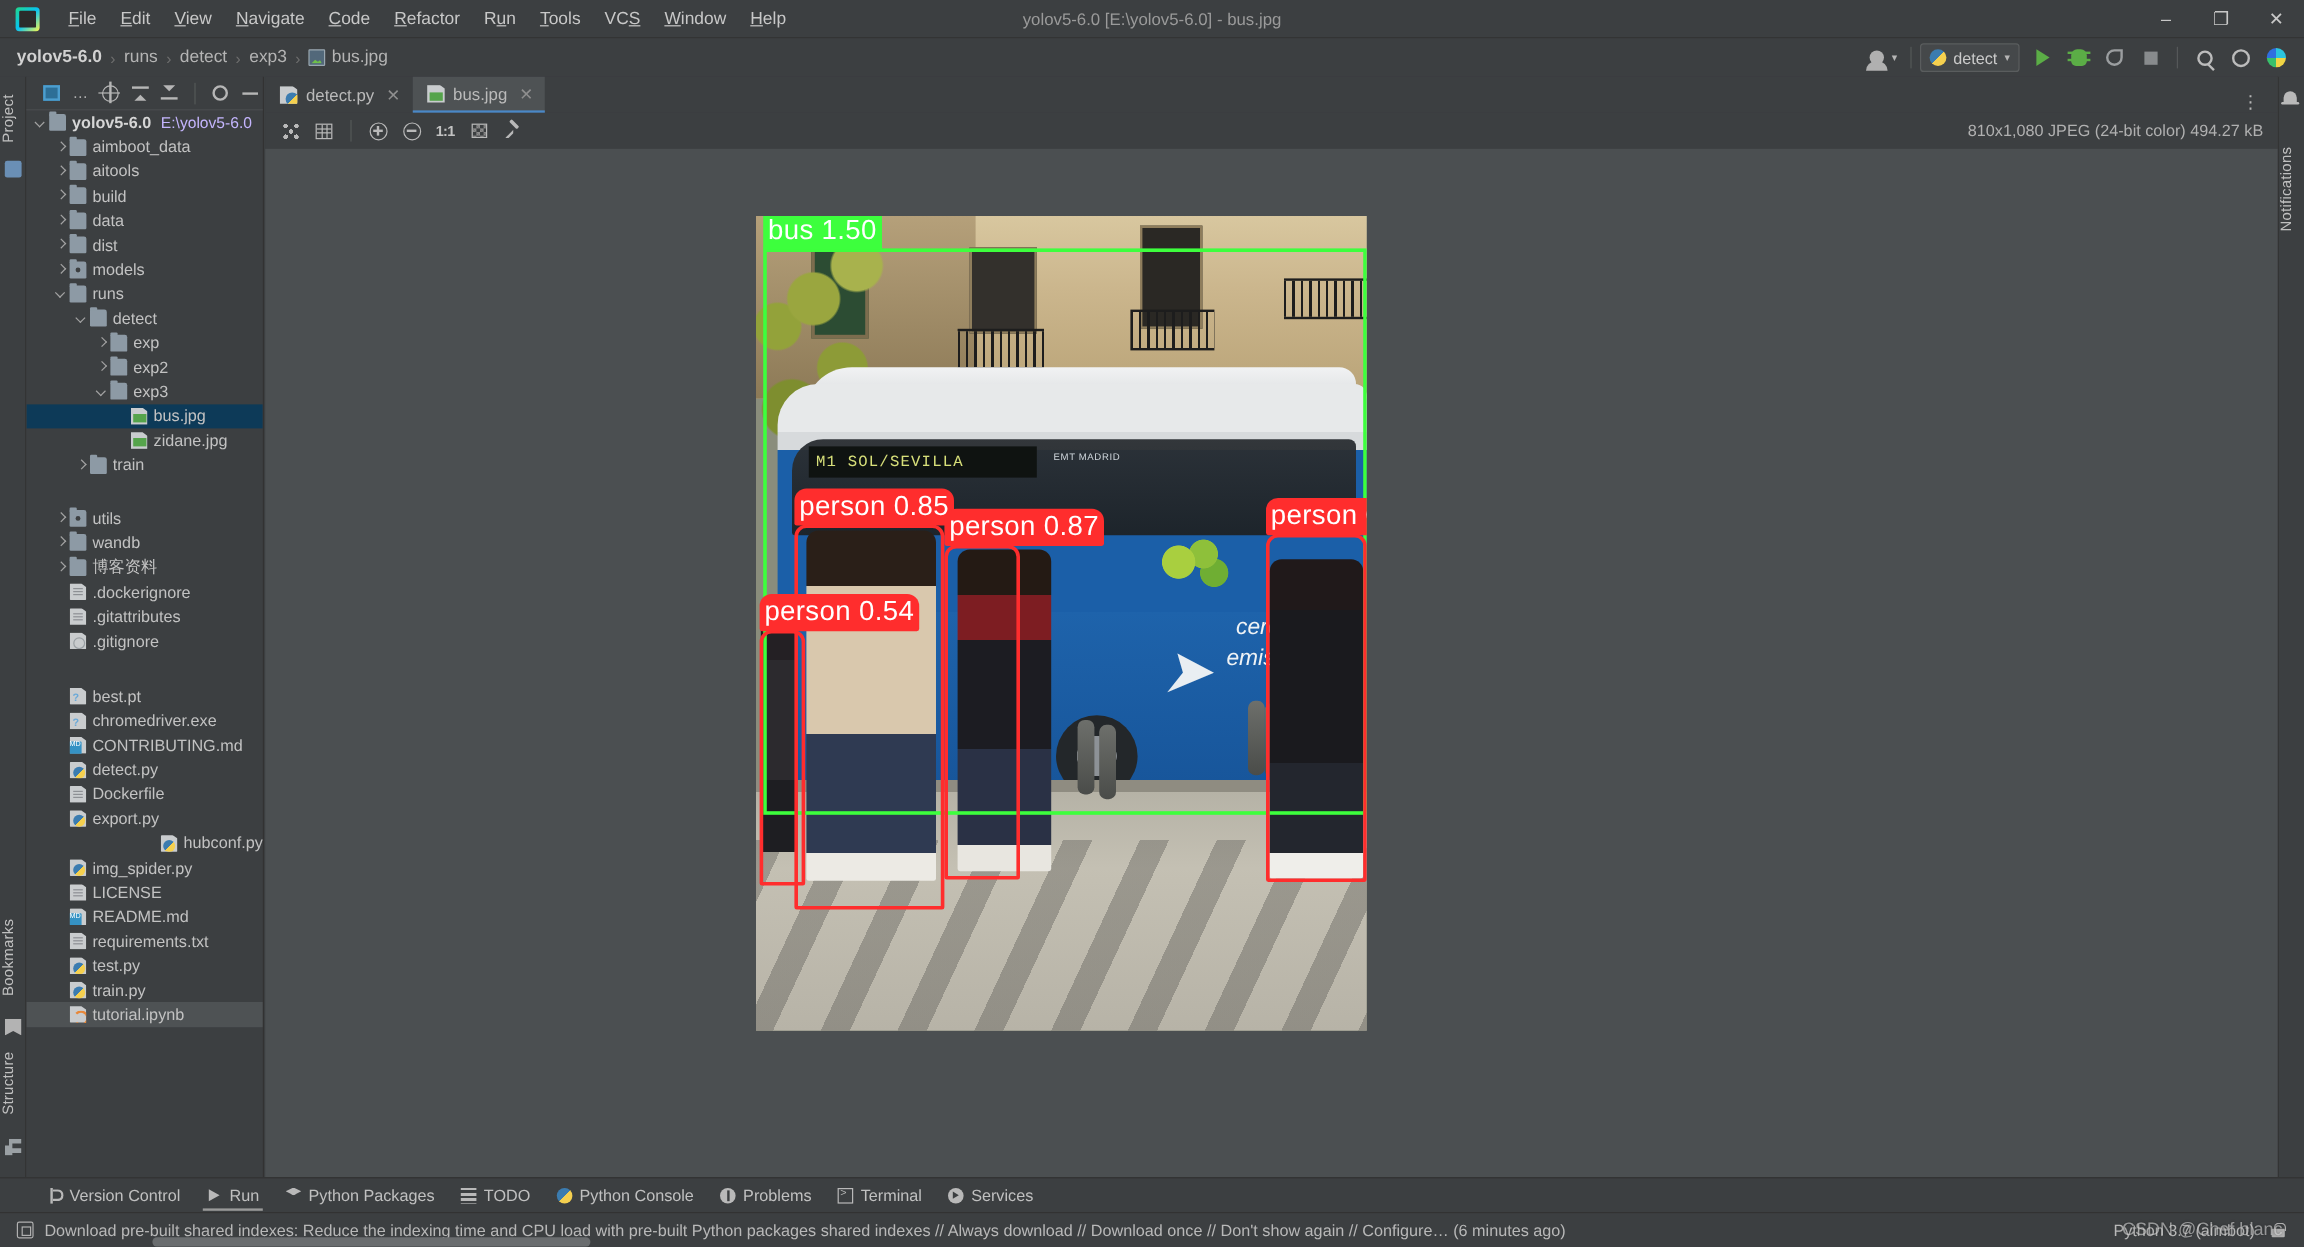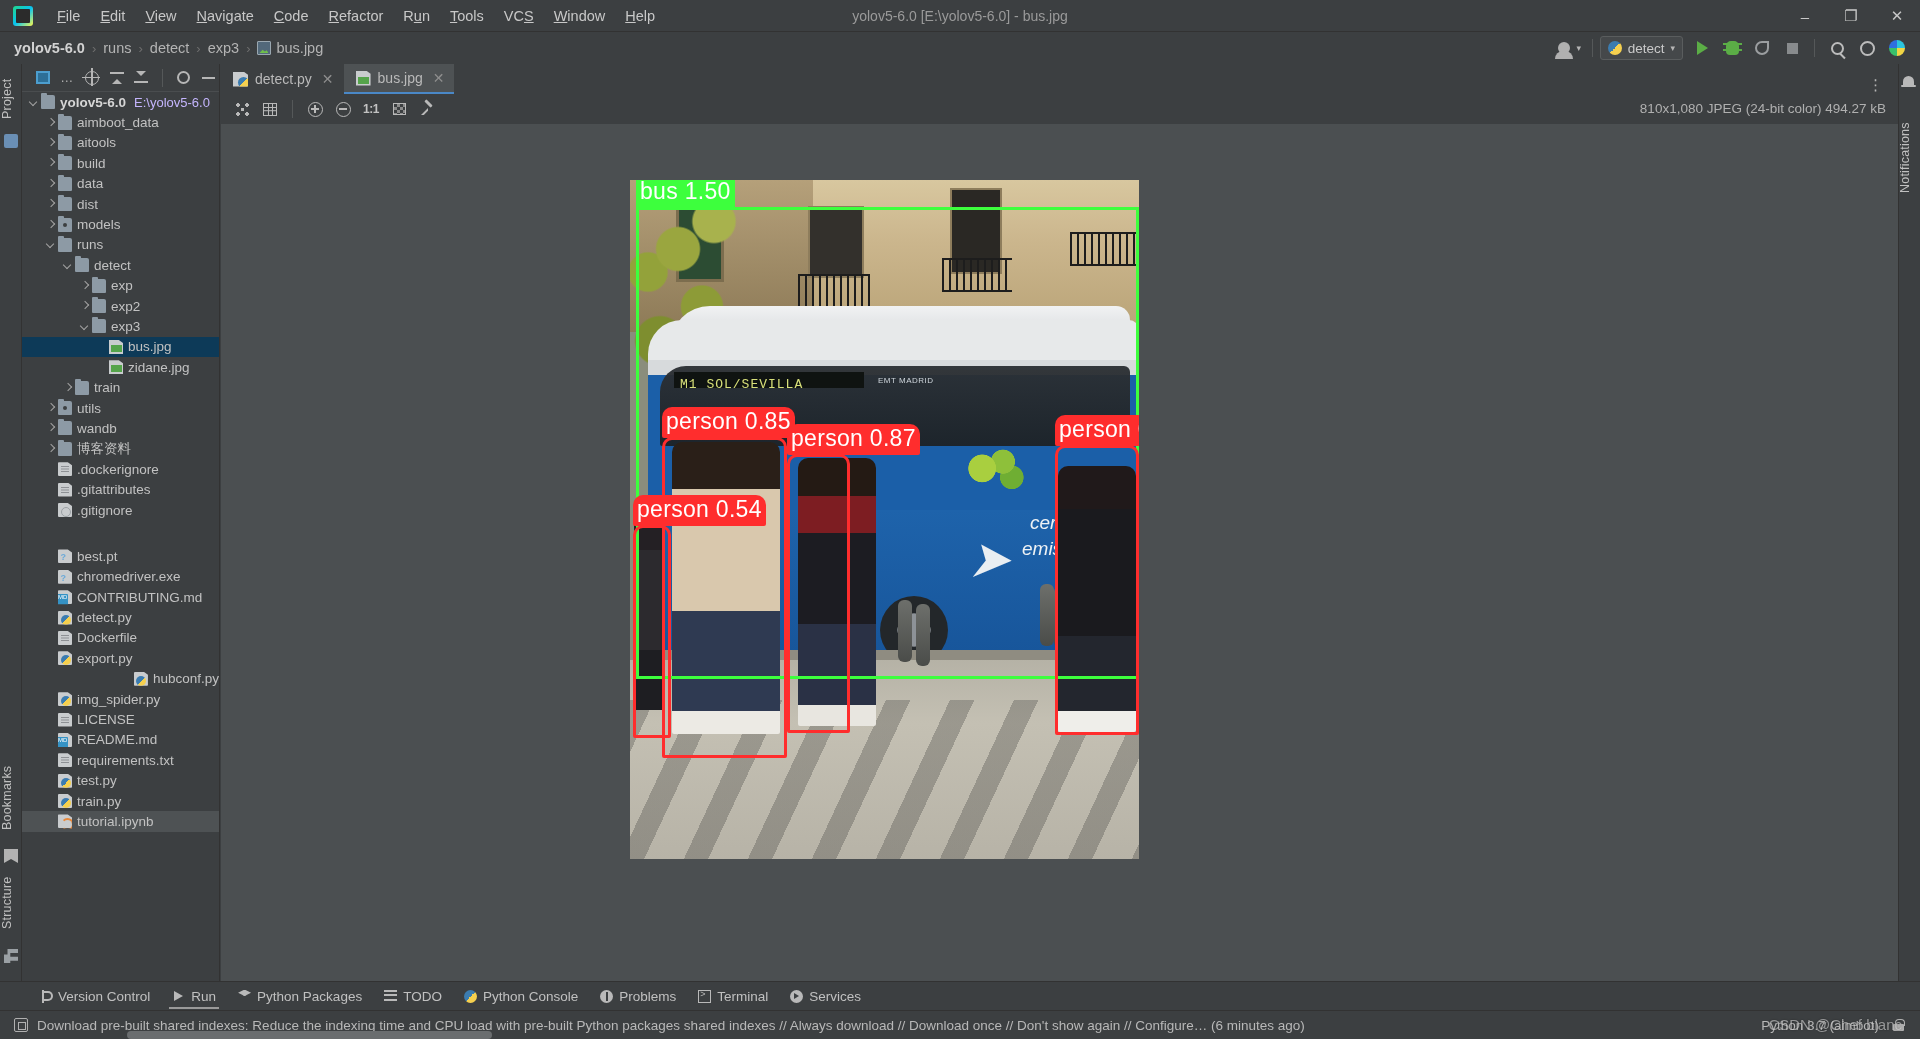--- a/index.html
+++ b/index.html
@@ -309,21 +309,21 @@
     position:absolute; left:40px; top:126px; width:460px; height:44px;
     background: linear-gradient(180deg,#f1f2f3,#cfd3d6);
     border-radius: 40px 14px 0 0;
   }
   .bus-wind {
     position:absolute; left:30px; top:186px; width:470px; height:80px;
     background: linear-gradient(180deg,#2c3034 0%, #1d2226 100%);
     border-radius: 26px 6px 2px 2px; opacity:.96;
   }
   .bus-dest {
-    position:absolute; left:44px; top:192px; width:190px; height:16px;
+    position:absolute; left:44px; top:192px; width:190px; height:26px;
     background:#0f1311; color:#d8e07a; font-size:13px; letter-spacing:1px;
     font-family:"Liberation Mono", monospace; line-height:26px; padding-left:6px;
     overflow:hidden; white-space:nowrap;
   }
   .bus-blue-lower {
     position:absolute; left:18px; top:330px; width:491px; height:150px;
     background: linear-gradient(180deg,#1e63ab,#17559a);
   }
   .bus-logo {
     position:absolute; left:340px; top:352px; font-size:46px; color:#e9eef2;
@@ -619,21 +619,21 @@
         <div class="trow" style="padding-left: 74px;">
           <span class="arrow"></span>
           <span class="ico img"></span>
           <span class="tlabel">zidane.jpg</span>
         </div>
         <div class="trow" style="padding-left: 40px;">
           <span class="arrow right"></span>
           <span class="ico folder"></span>
           <span class="tlabel">train</span>
         </div>
-        <div class="trow" style="padding-left: 23px;">
+        <div class="trow" style="padding-left: 23px; margin-top: 24px;">
           <span class="arrow right"></span>
           <span class="ico folder folder-dot"></span>
           <span class="tlabel">utils</span>
         </div>
         <div class="trow" style="padding-left: 23px;">
           <span class="arrow right"></span>
           <span class="ico folder"></span>
           <span class="tlabel">wandb</span>
         </div>
         <div class="trow" style="padding-left: 23px;">

